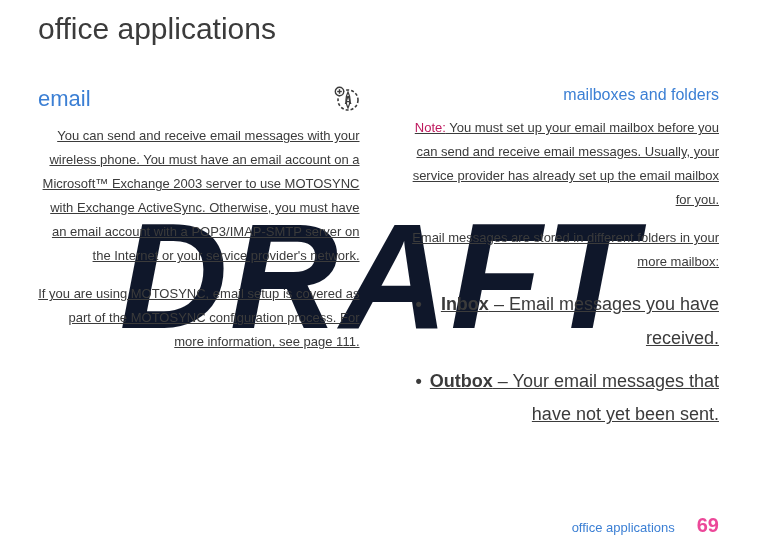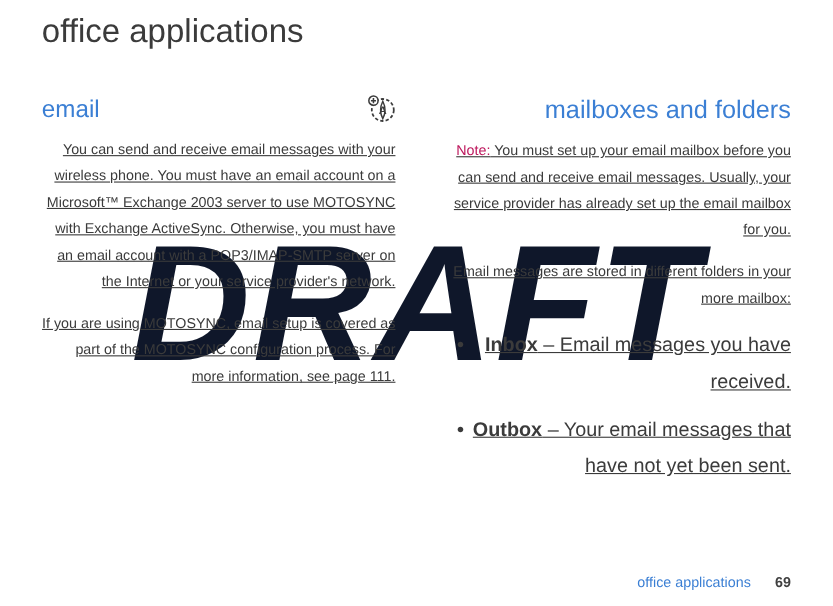--- a/index.html
+++ b/index.html
@@ -52,21 +52,21 @@
       align-items: center;
       justify-content: space-between;
       margin-bottom: 12px;
     }
     .section-heading {
       font-size: 22px;
       color: #3b7fd4;
       font-weight: normal;
     }
     .subsection-heading {
-      font-size: 23px;
+      font-size: 16px;
       color: #3b7fd4;
       font-weight: normal;
       margin-bottom: 12px;
     }
     .icon-circle {
       width: 26px;
       height: 26px;
       flex-shrink: 0;
     }
     p.body {
@@ -109,23 +109,23 @@
       right: 38px;
       display: flex;
       align-items: baseline;
       gap: 22px;
     }
     .footer-text {
       font-size: 13px;
       color: #3b7fd4;
     }
     .footer-page {
-      font-size: 13px;
+      font-size: 20px;
       font-weight: bold;
-      color: #404040;
+      color: #ec4899;
     }
   </style>
 </head>
 <body>
 
 <div class="watermark">DRAFT</div>
 
 <div class="content">
   <h1 class="page-title">office applications</h1>
 

